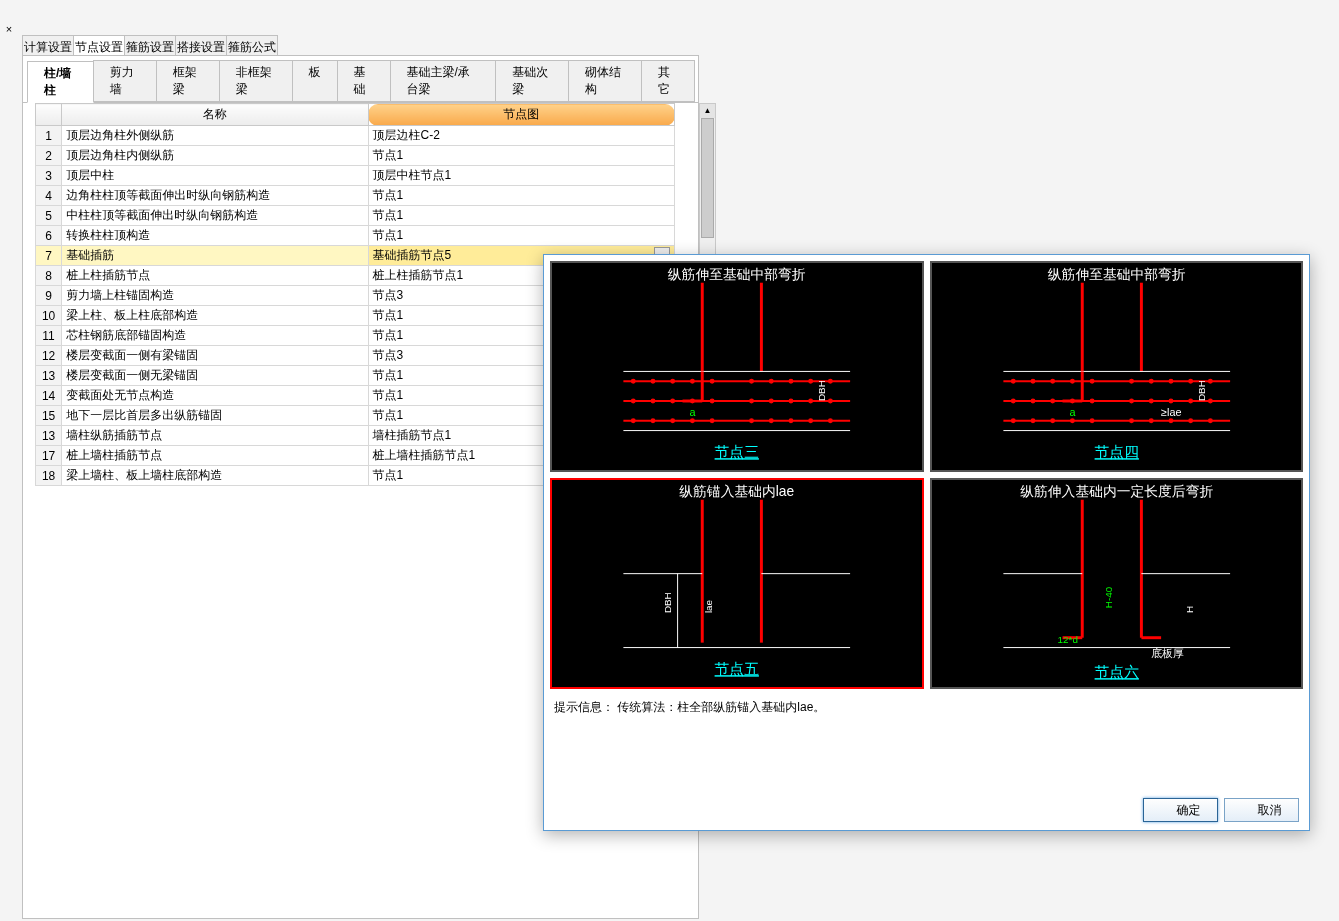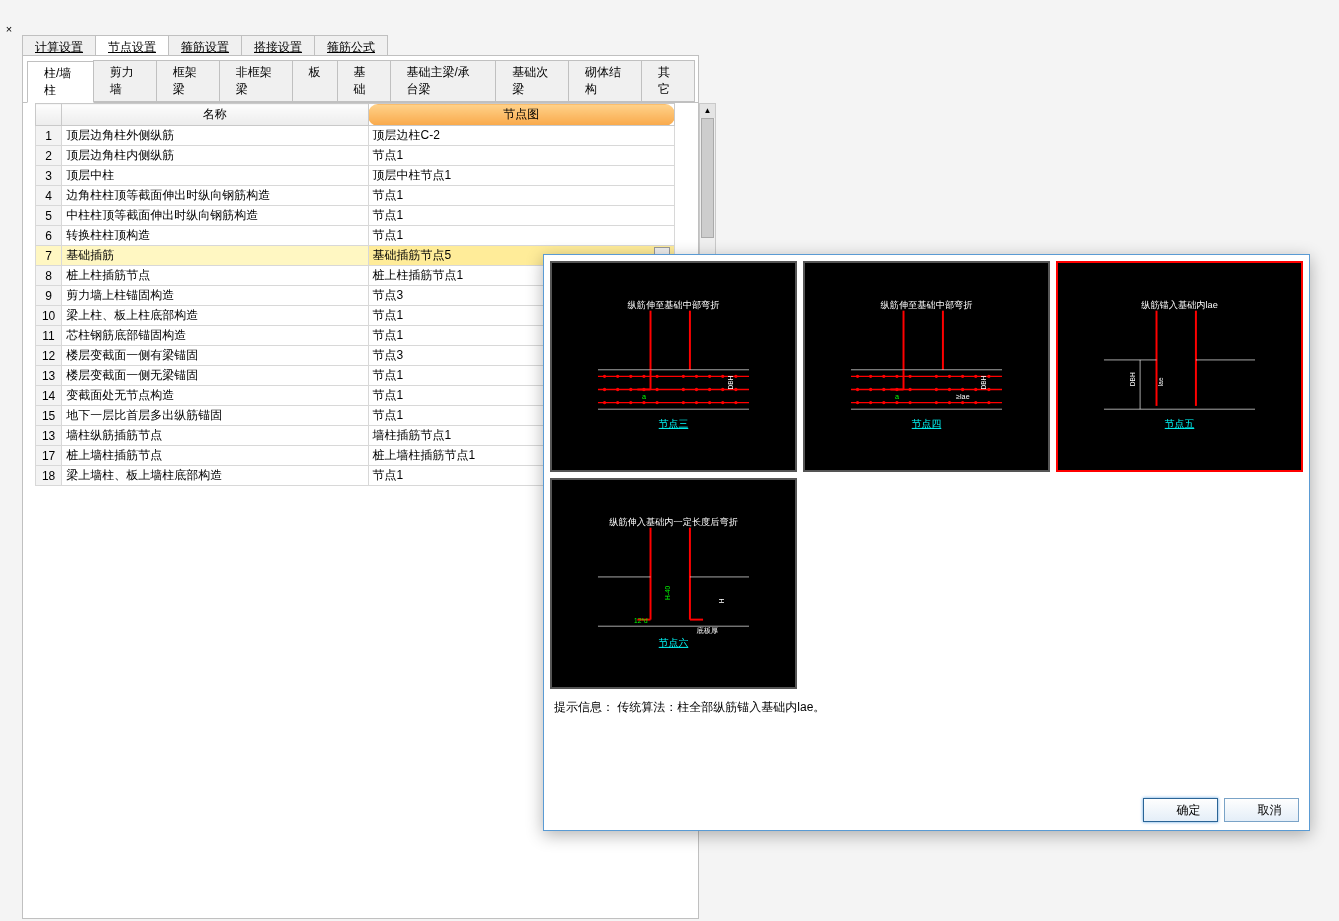--- a/index.html
+++ b/index.html
@@ -3,28 +3,28 @@
 <meta charset="utf-8">
 <style>
   * { box-sizing: border-box; margin: 0; padding: 0; }
   body { font-family: "Microsoft YaHei", Arial, sans-serif; font-size: 12px; background: #fff; color: #000; }
   
   .viewport { width:1339px; height:921px; position:relative; background:#f4f4f4; }
   .close-btn { position:absolute; left:2px; top:22px; width:14px; height:14px; display:flex; align-items:center; justify-content:center; font-size:11px; cursor:pointer; }
   
   
   .top-tabs { position:absolute; left:22px; top:35px; display:flex; background:#ebebeb; }
-  .top-tab { padding: 3px 12px; border:1px solid #c0c0c0; background:#f0f0f0; margin-right:-1px; cursor:pointer;text-decoration:underline; }
+  .top-tab { padding: 3px 1px; border:1px solid #c0c0c0; background:#f0f0f0; margin-right:-1px; cursor:pointer; }
   .top-tab.active { background:#fff; border-bottom:4px solid #f97316; }
   
   
   .panel { position:absolute; left:22px; top:55px; right:640px; bottom:2px; background:#fff; border:1px solid #c0c0c0; }
   .sub-tabs { display:flex; padding:4px 4px 0; border-bottom:1px solid #c0c0c0; }
   .sub-tab { padding:3px 16px; border:1px solid #c0c0c0; background:#f0f0f0; margin-right:-1px; cursor:pointer; font-size:12px; }
-  .sub-tab.active { background:#fff; border-bottom:1px solid #fff; position:relative; top:1px; }
+  .sub-tab.active { background:#fff; border-bottom:1px solid #fff; position:relative; top:1px;font-weight:bold; }
   
   
   .grid-wrap { position:relative; height:370px;padding-left:12px; }
   .grid { border-collapse:collapse; width:640px; table-layout:fixed; }
   .grid th { background:linear-gradient(#fdfdfd,#ececec); border:1px solid #c9c9c9; font-weight:normal; padding:2px 4px; height:18px; }
   .grid th.node-col { background:linear-gradient(#ffd28a,#f9a94b);border-radius:10px; }
   .grid td { border:1px solid #d8d8d8; padding:1px 4px; height:17px; background:#fff; white-space:nowrap; overflow:hidden; }
   .grid td.idx { text-align:center; background:#f3f3f3; width:22px; }
   .grid tr.sel td { background:#fff7c2; }
   .grid tr.sel td.nodecell { background:#ffec99; }
@@ -34,21 +34,21 @@
   .varrow { position:absolute; left:0; right:0; height:14px; background:#e4e4e4; text-align:center; font-size:8px; line-height:14px; }
   .varrow.up{top:0;} .varrow.dn{bottom:0;}
   
   
   .dialog { position:absolute; left:543px; top:254px; width:767px; height:577px; background:#fff; border:1px solid #5a9bd4; box-shadow:0 4px 16px rgba(0,0,0,0.3); }
   .titlebar { height:30px; background:linear-gradient(#fefefe,#e8eef5); display:flex; align-items:center; padding:0 6px; border-bottom:1px solid #c9d6e4; }
   .titlebar .ico { width:16px; height:16px; background:#2a8ed8; margin-right:6px; border-radius:2px; }
   .titlebar .ttl { flex:1; font-size:12px; }
   .winbtns { display:flex; gap:2px; }
   .winbtn { width:28px; height:18px; border:1px solid #b8c6d6; background:#f5f8fb; display:flex; align-items:center; justify-content:center; font-size:10px; cursor:pointer; }
-  .thumbs { padding:6px; display:grid; grid-template-columns:1fr 1fr 1fr; gap:6px; }
+  .thumbs { padding:6px; display:grid; grid-template-columns:1fr 1fr; gap:6px; }
   .thumb { background:#000; height:211px; border:2px solid #555; position:relative; cursor:pointer; overflow:hidden; }
   .thumb.sel { border:2px solid #ff0000; }
   .thumb svg { width:100%; height:100%; }
   .hint { padding:4px 10px; font-size:12px; }
   .dlg-footer { position:absolute; bottom:8px; right:10px; display:flex; gap:6px; }
   .btn { width:75px; height:24px; border:1px solid #7aa3c7; background:linear-gradient(#fefefe,#e4eef8); cursor:pointer; font-size:12px;padding-left:16px; }
   .btn.primary { border:1px solid #2a6496; box-shadow:0 0 3px #5ca0e0; }
 </style>
 </head>
 <body>

